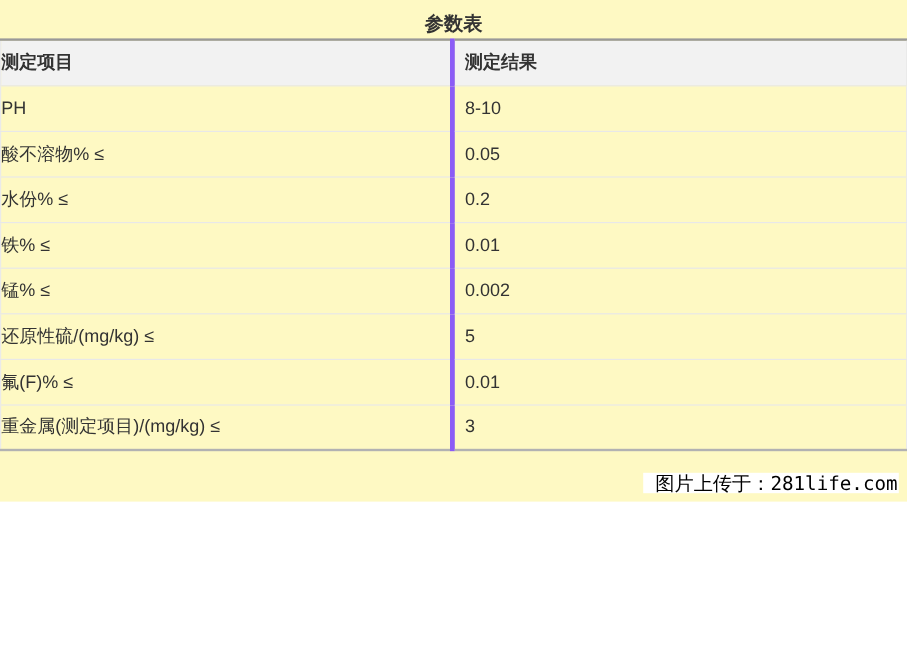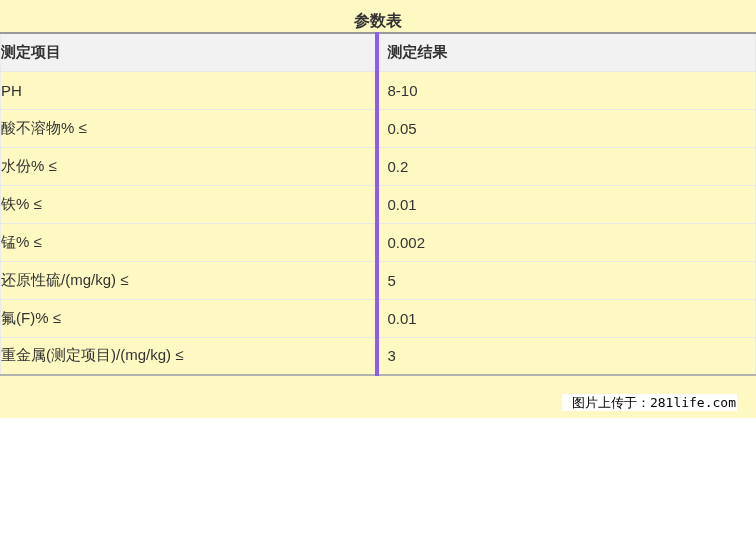--- a/index.html
+++ b/index.html
@@ -50,25 +50,25 @@
   table.params td:first-child {
     width: 376px;
     border-right: 4px solid #8b5cf6;
   }
   table.params th:last-child,
   table.params td:last-child {
     padding-left: 9px;
   }
   .watermark {
     position: absolute;
-    right: 19px;
+    right: 7px;
     bottom: 7px;
     background: #ffffff;
     padding: 2px 1px 2px 10px;
-    font-size: 13px;
+    font-size: 16px;
     line-height: 13px;
     color: #000000;
     font-family: "DejaVu Sans Mono", "Liberation Mono", monospace;
   }
 </style>
 </head>
 <body>
 
 <div class="page">
 

